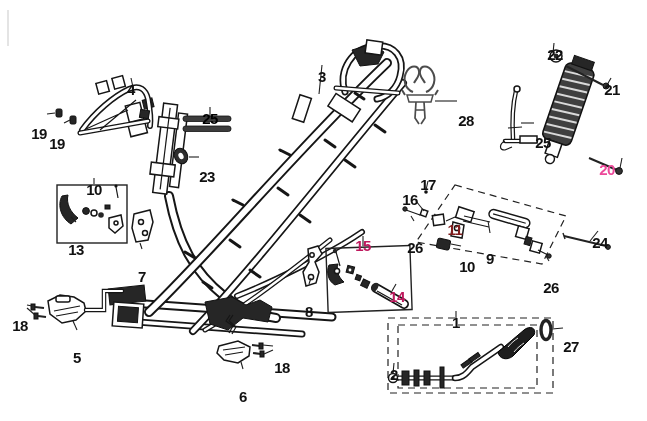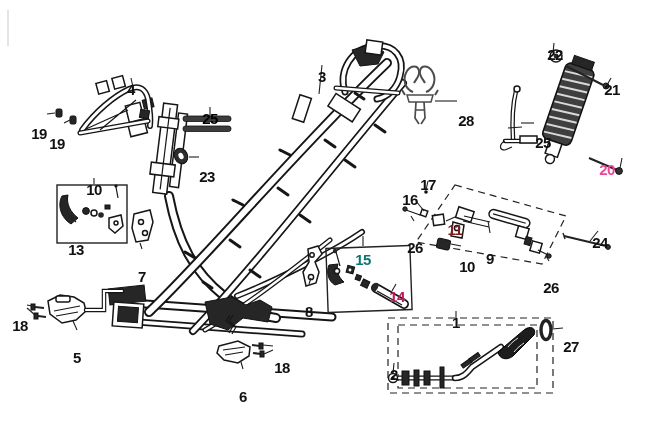--- a/index.html
+++ b/index.html
@@ -344,21 +344,21 @@
       <div class="part-label" style="left: 77px; top: 338px; color: rgb(17, 17, 17);">5</div>
       <div class="part-label" style="left: 243px; top: 377px; color: rgb(17, 17, 17);">6</div>
       <div class="part-label" style="left: 142px; top: 257px; color: rgb(17, 17, 17);">7</div>
       <div class="part-label" style="left: 309px; top: 292px; color: rgb(17, 17, 17);">8</div>
       <div class="part-label" style="left: 490px; top: 239px; color: rgb(17, 17, 17);">9</div>
       <div class="part-label" style="left: 467px; top: 247px; color: rgb(17, 17, 17);">10</div>
       <div class="part-label" style="left: 455px; top: 210px; color: #7f1d1d;">11</div>
       <div class="part-label" style="left: 94px; top: 170px; color: rgb(17, 17, 17);">10</div>
       <div class="part-label" style="left: 76px; top: 230px; color: rgb(17, 17, 17);">13</div>
       <div class="part-label" style="left: 397px; top: 277px; color: #be185d;">14</div>
-      <div class="part-label" style="left: 363px; top: 240px; color: #0f766e;">15</div>
+      <div class="part-label" style="left: 363px; top: 226px; color: #be185d;">15</div>
       <div class="part-label" style="left: 410px; top: 180px; color: rgb(17, 17, 17);">16</div>
       <div class="part-label" style="left: 428px; top: 165px; color: rgb(17, 17, 17);">17</div>
       <div class="part-label" style="left: 20px; top: 306px; color: rgb(17, 17, 17);">18</div>
       <div class="part-label" style="left: 282px; top: 348px; color: rgb(17, 17, 17);">18</div>
       <div class="part-label" style="left: 39px; top: 114px; color: rgb(17, 17, 17);">19</div>
       <div class="part-label" style="left: 57px; top: 124px; color: rgb(17, 17, 17);">19</div>
       <div class="part-label" style="left: 607px; top: 150px; color: #ec4899;">20</div>
       <div class="part-label" style="left: 612px; top: 70px; color: rgb(17, 17, 17);">21</div>
       <div class="part-label" style="left: 555px; top: 35px; color: rgb(17, 17, 17);">22</div>
       <div class="part-label" style="left: 207px; top: 157px; color: rgb(17, 17, 17);">23</div>

